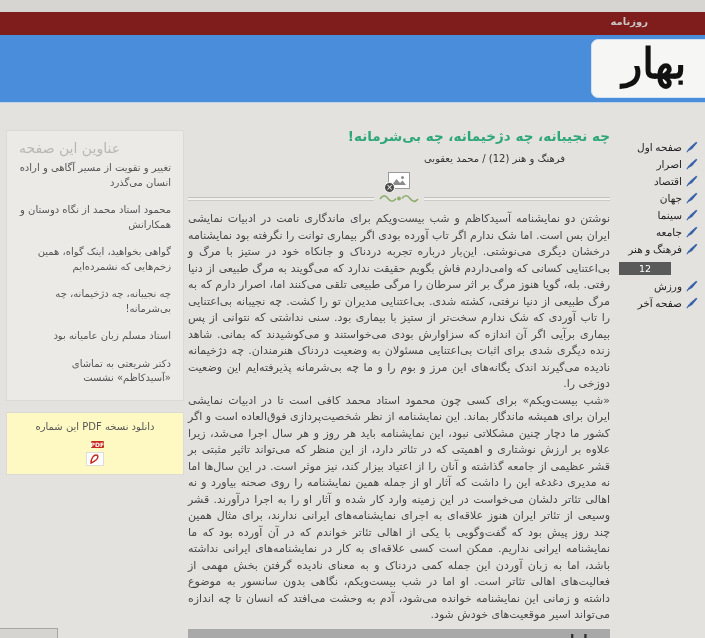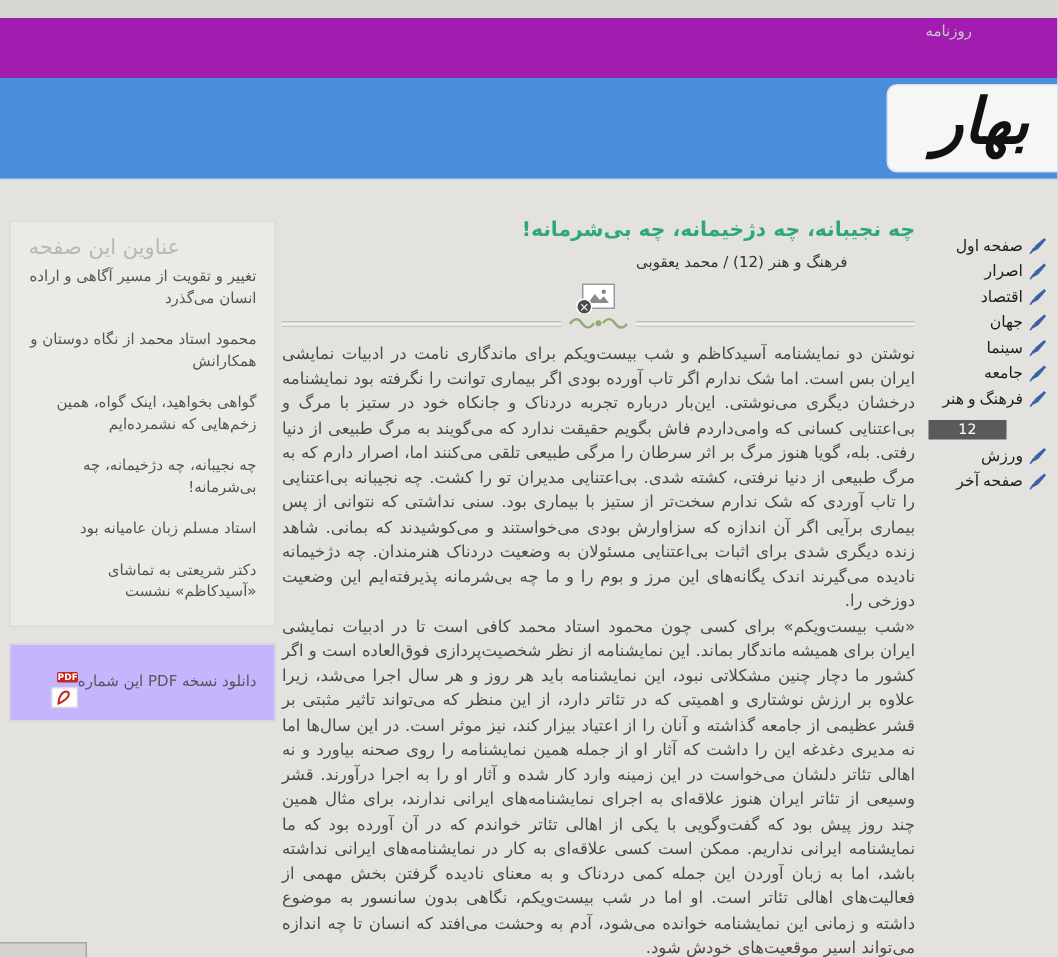--- a/index.html
+++ b/index.html
@@ -5,33 +5,33 @@
   * { margin:0; padding:0; box-sizing:border-box; }
   html,body { width:705px; height:638px; overflow:hidden; }
   body {
     font-family:"DejaVu Sans", sans-serif;
     background:#e4e2df;
     position:relative;
     direction:rtl;
   }
   
   .top-strip { height:12px; background:#d7d5d2; }
-  .top-bar { height:40px; background:#a21caf; position:relative; }
+  .top-bar { height:23px; background:#7f1d1d; position:relative;font-weight:bold; }
   .top-bar .menu-item {
     position:absolute; right:57px; top:4px;
     color:#c9c7c4; font-size:10px; cursor:pointer;
   }
   .header-blue { height:68px; background:#4a8edb; position:relative; border-bottom:1px solid #bcd3ea; }
   .logo-box {
     position:absolute; top:4px; right:-12px; width:126px; height:59px;
     background:#f6f6f4; border:1px solid #d3e2f2; border-radius:7px;
     display:flex; align-items:center; justify-content:center;
   }
   .logo-text {
-    font-family:"DejaVu Serif", serif; font-style:italic; font-weight:bold;
+    font-family:"DejaVu Serif", serif; font-weight:bold;
     font-size:42px; color:#111; line-height:1; padding-bottom:10px;
   }
   
   .page { display:flex; align-items:flex-start; padding:0 0 0 8px; }
   
   .nav-sidebar { width:93px; flex:0 0 93px; padding:35px 6px 0 0; }
   .nav-item { display:flex; align-items:center; gap:4px; padding:2px 0; cursor:pointer;font-family:Liberation Serif, serif; }
   .nav-item .pen { flex:0 0 13px; height:13px; }
   .nav-item .lbl { font-size:10.5px; color:#1e1e1e; white-space:nowrap; }
   .nav-badge {
@@ -77,23 +77,24 @@
   .links-box {
     background:#eceae7; border:1px solid #dcdad6; padding:9px 12px 12px;
   }
   .links-box .box-header { font-size:14px; color:#b9b7b2; text-align:left; margin-bottom:5px; }
   .link-item {
     font-size:10px; color:#555; line-height:1.45; margin-bottom:13px;
     text-align:right; cursor:pointer;
   }
   .link-item:last-child { margin-bottom:2px; }
   .pdf-box {
-    margin-top:11px; background:#c4b5fd; border:1px solid #dcdad6;
-    padding:8px 12px; display:flex; align-items:center; justify-content:flex-start;
+    margin-top:11px; background:#fef9c3; border:1px solid #dcdad6;
+    padding:8px 12px; display:flex; align-items:center; justify-content:center;
     cursor:pointer;
+    flex-direction:column;
   }
   .pdf-box .pdf-label { font-size:10px; color:#555; }
   .pdf-icon { width:18px; display:block; }
   .pdf-icon .pdf-top {
     background:#c5281c; color:#fff; font-size:6px; font-weight:bold;
     text-align:center; line-height:9px; height:9px; border-radius:1px;
   }
   .pdf-icon .pdf-bottom {
     background:#fff; border:1px solid #ddd; height:14px; margin-top:1px;
     display:flex; align-items:center; justify-content:center;

